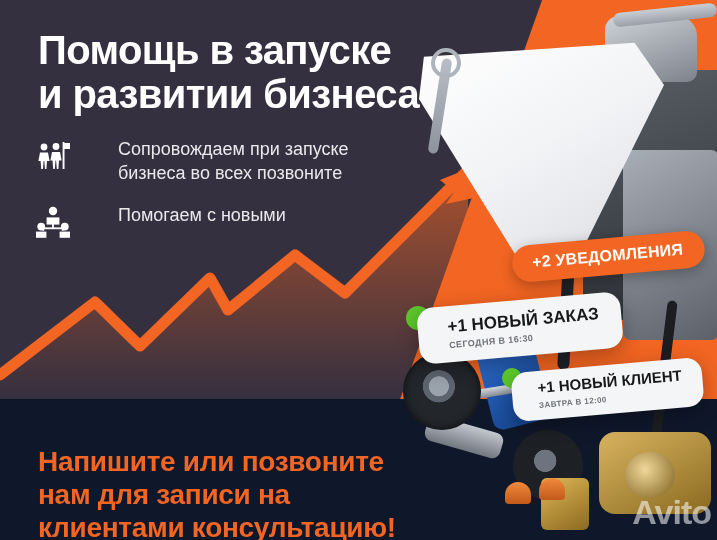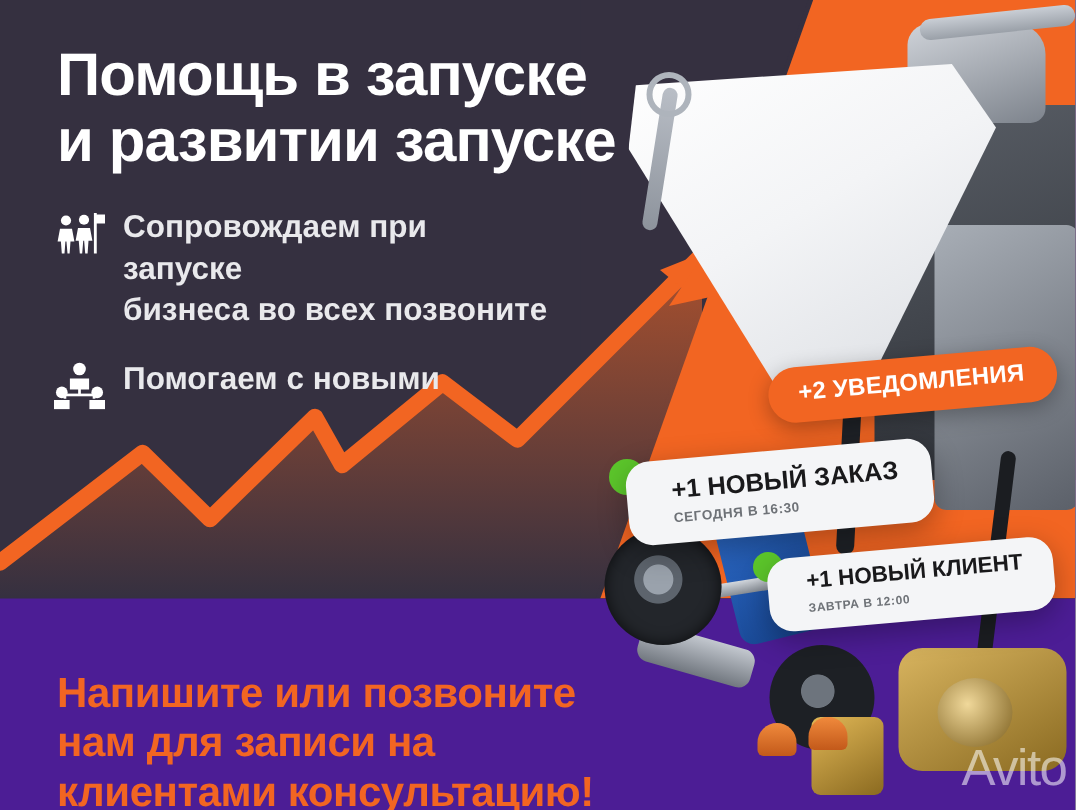--- a/index.html
+++ b/index.html
@@ -1,21 +1,21 @@
 <!DOCTYPE html>
 <html lang="ru"><head>
 <meta charset="utf-8">
 <style>
   html,body{margin:0;padding:0;}
   body{
     width:717px;height:540px;overflow:hidden;
     font-family:"Liberation Sans","DejaVu Sans",sans-serif;
     background:#ffffff;
   }
-  #ad{position:relative;width:717px;height:540px;overflow:hidden;background:#4c1d95;}
+  #ad{position:relative;width:717px;height:540px;overflow:hidden;background:#0f172a;}
 
   
   .dark-panel{
     position:absolute;left:0;top:0;width:717px;height:399px;
     background:#353040;overflow:hidden;
   }
   
   .orange-wedge{
     position:absolute;right:0;top:0;width:330px;height:399px;
     background:#f26522;
@@ -148,36 +148,36 @@
     letter-spacing:-.6px;
   }
   .headline div{white-space:nowrap;}
 
   
   .features{position:absolute;left:36px;top:138px;width:330px;}
   .feature{display:flex;align-items:flex-start;margin-bottom:18px;}
   .feature-icon{width:46px;flex:0 0 46px;padding-top:2px;}
   .feature-icon svg{display:block;}
   .feature-text{
-    color:#e9e9ec;font-size:21px;line-height:1.32;font-weight:700;
+    color:#e9e9ec;font-size:18px;line-height:1.32;font-weight:400;margin-left:36px;
   }
 
   
   .cta{
     position:absolute;left:38px;top:414px;width:430px;
     color:#f26522;font-size:28px;font-weight:bold;line-height:1.17;
     letter-spacing:-.3px;
     margin-top:32px;
   }
   .cta div{white-space:nowrap;}
 
   
   .watermark{
     position:absolute;right:6px;bottom:8px;
-    font-size:34px;font-weight:normal;color:rgba(255,255,255,.55);
+    font-size:34px;font-weight:bold;color:rgba(255,255,255,.55);
     letter-spacing:-1px;
   }
 </style>
 </head>
 <body>
 
 <div id="ad">
 
   <div class="dark-panel">
     <div class="orange-wedge"></div>
@@ -193,21 +193,21 @@
         </defs>
         <path d="M0 225 L95 152 L140 196 L210 128 L228 160 L295 105 L345 143 L468 20 L468 249 L0 249 Z" fill="url(#gfill)"></path>
         <path d="M0 225 L95 152 L140 196 L210 128 L228 160 L295 105 L345 143 L470 18" fill="none" stroke="#f26522" stroke-width="11" stroke-linejoin="round" stroke-linecap="round"></path>
         <path d="M470 18 L440 30 L462 48 Z" fill="#f26522"></path>
         <path d="M470 18 L446 54 L492 44 Z" fill="#f26522"></path>
       </svg>
     </div>
 
     <div class="headline">
       <div>Помощь в запуске</div>
-      <div>и развитии запуске</div>
+      <div>и развитии бизнеса</div>
     </div>
 
     <div class="features">
 
       <div class="feature">
         <div class="feature-icon">
           <svg width="34" height="34" viewBox="0 0 34 34" fill="#ffffff" aria-hidden="true">
             <circle cx="8" cy="7" r="3.4"></circle>
             <path d="M4 12.5h8l1.6 8.5H11l-.6 8H9l-.7-8H7.6L7 29H5.2l-.6-8H2.4z"></path>
             <circle cx="20" cy="6.5" r="3.4"></circle>

